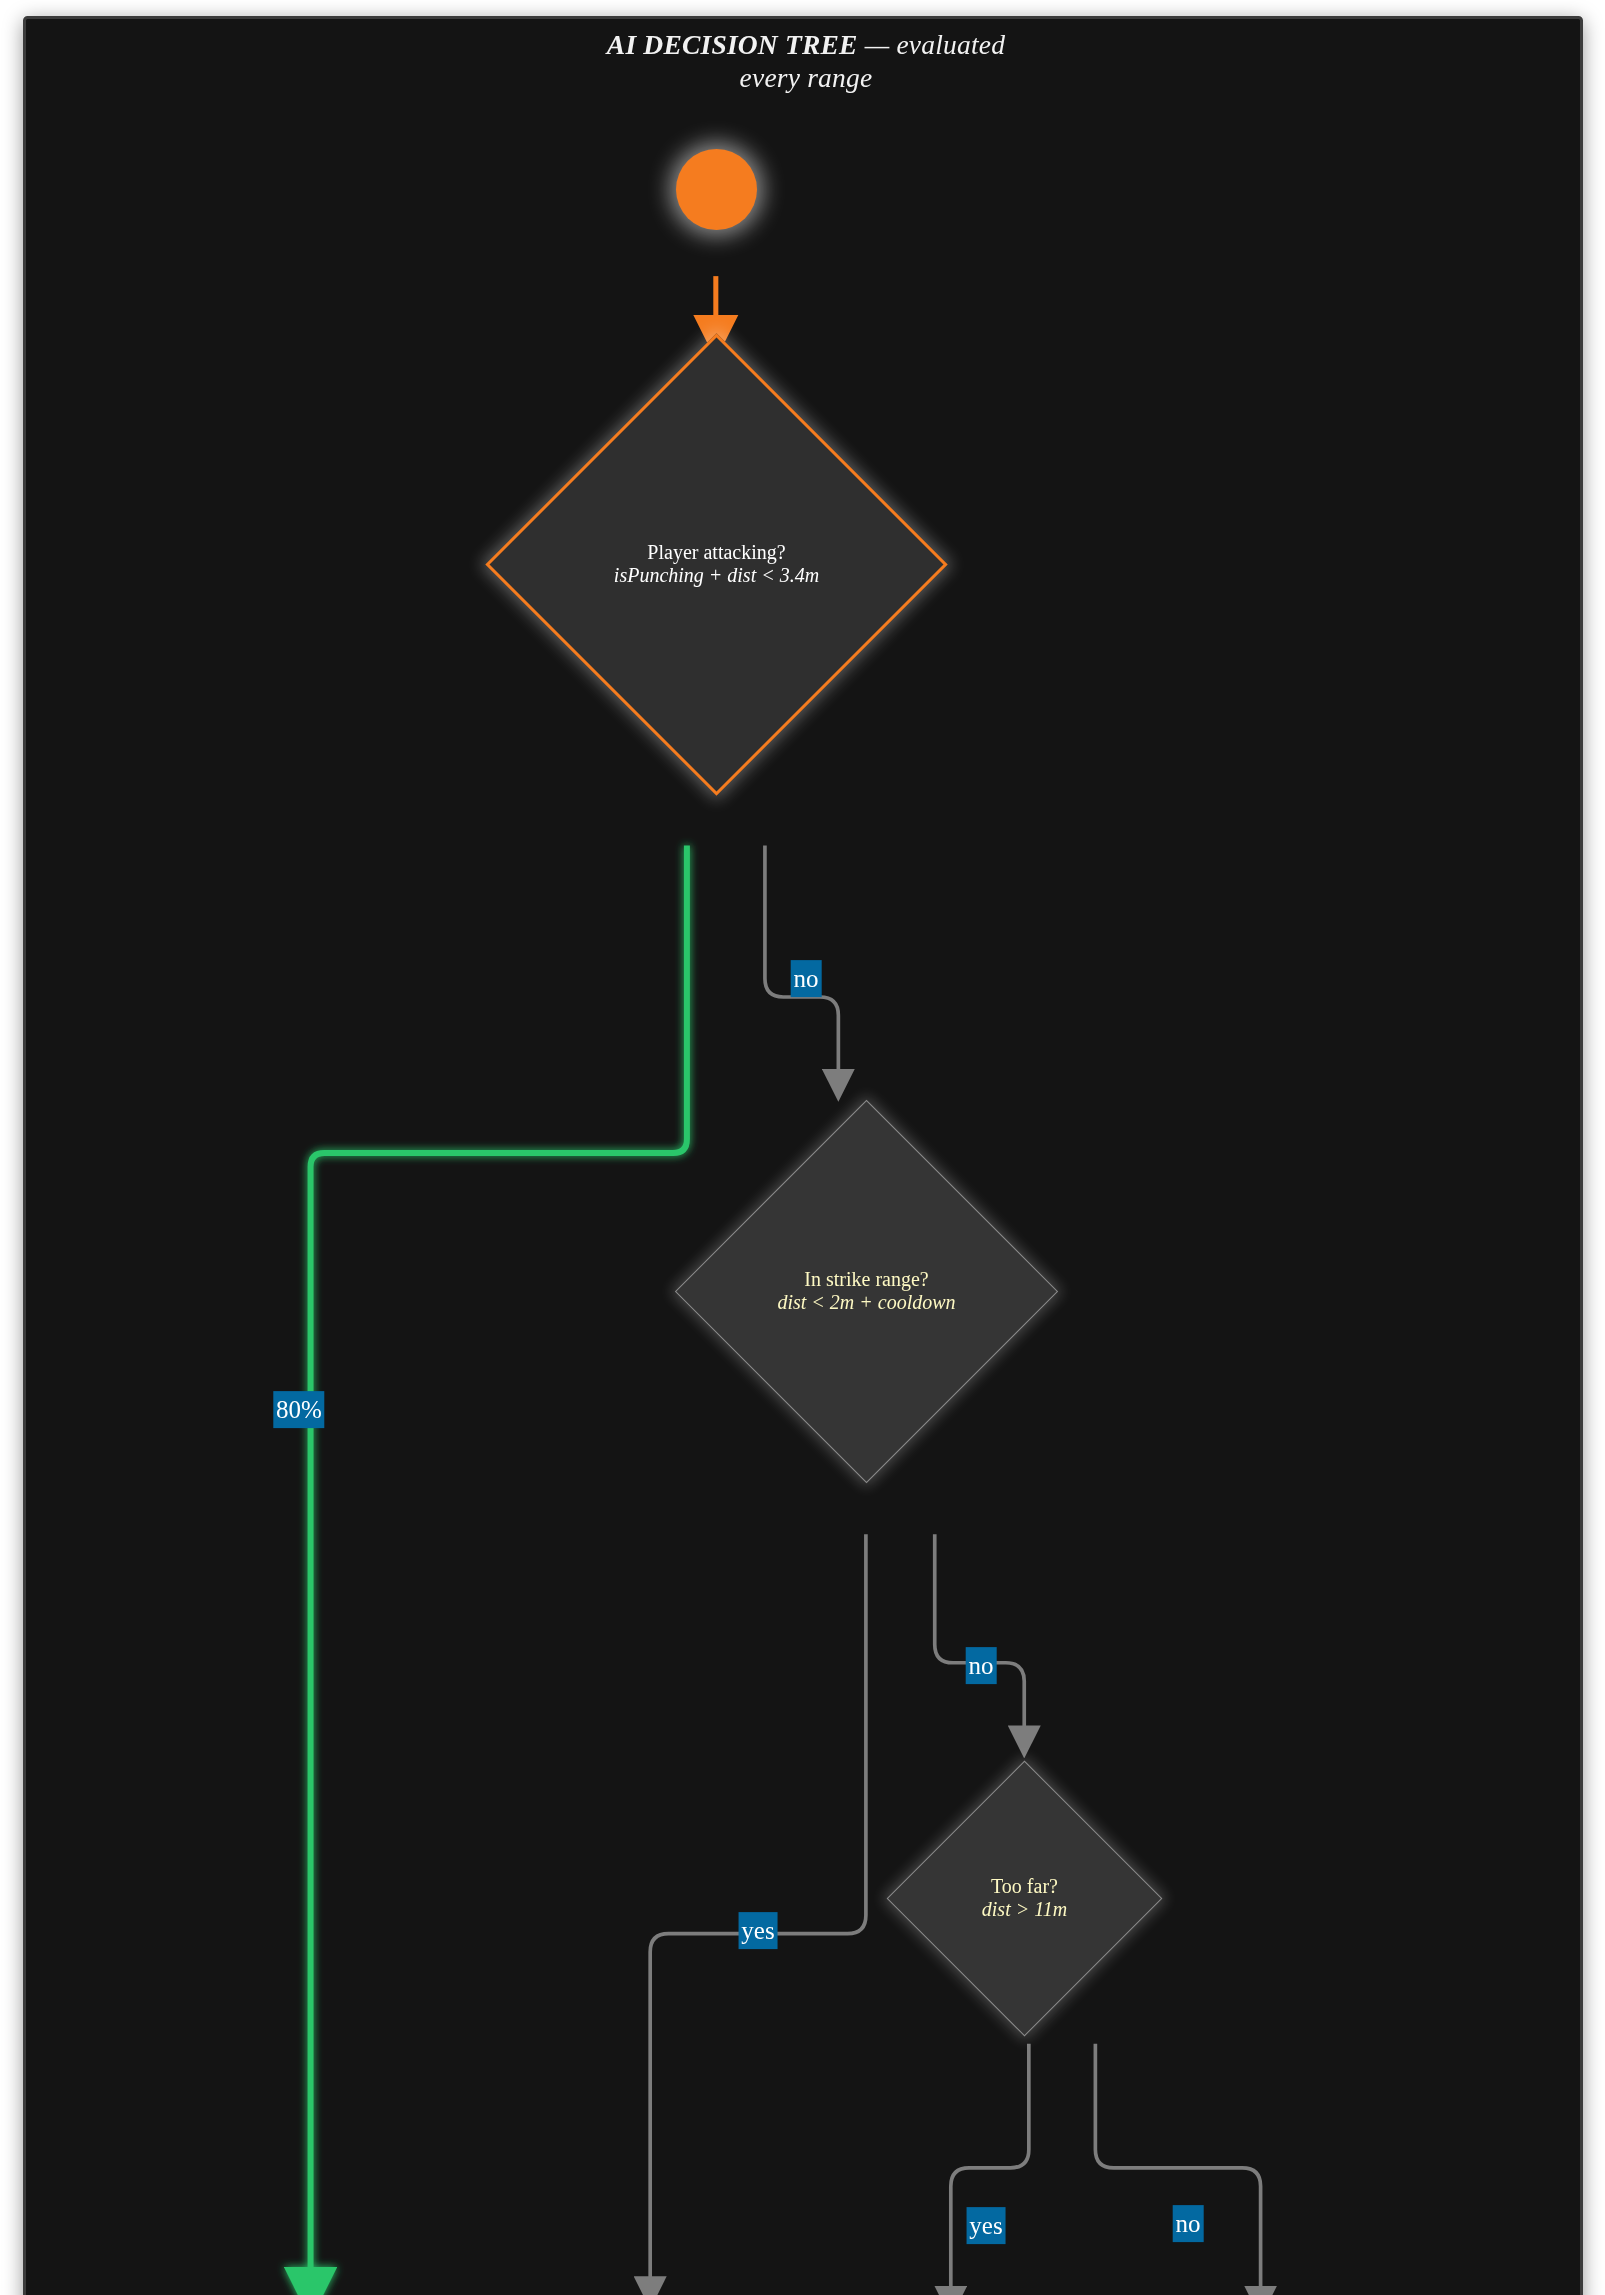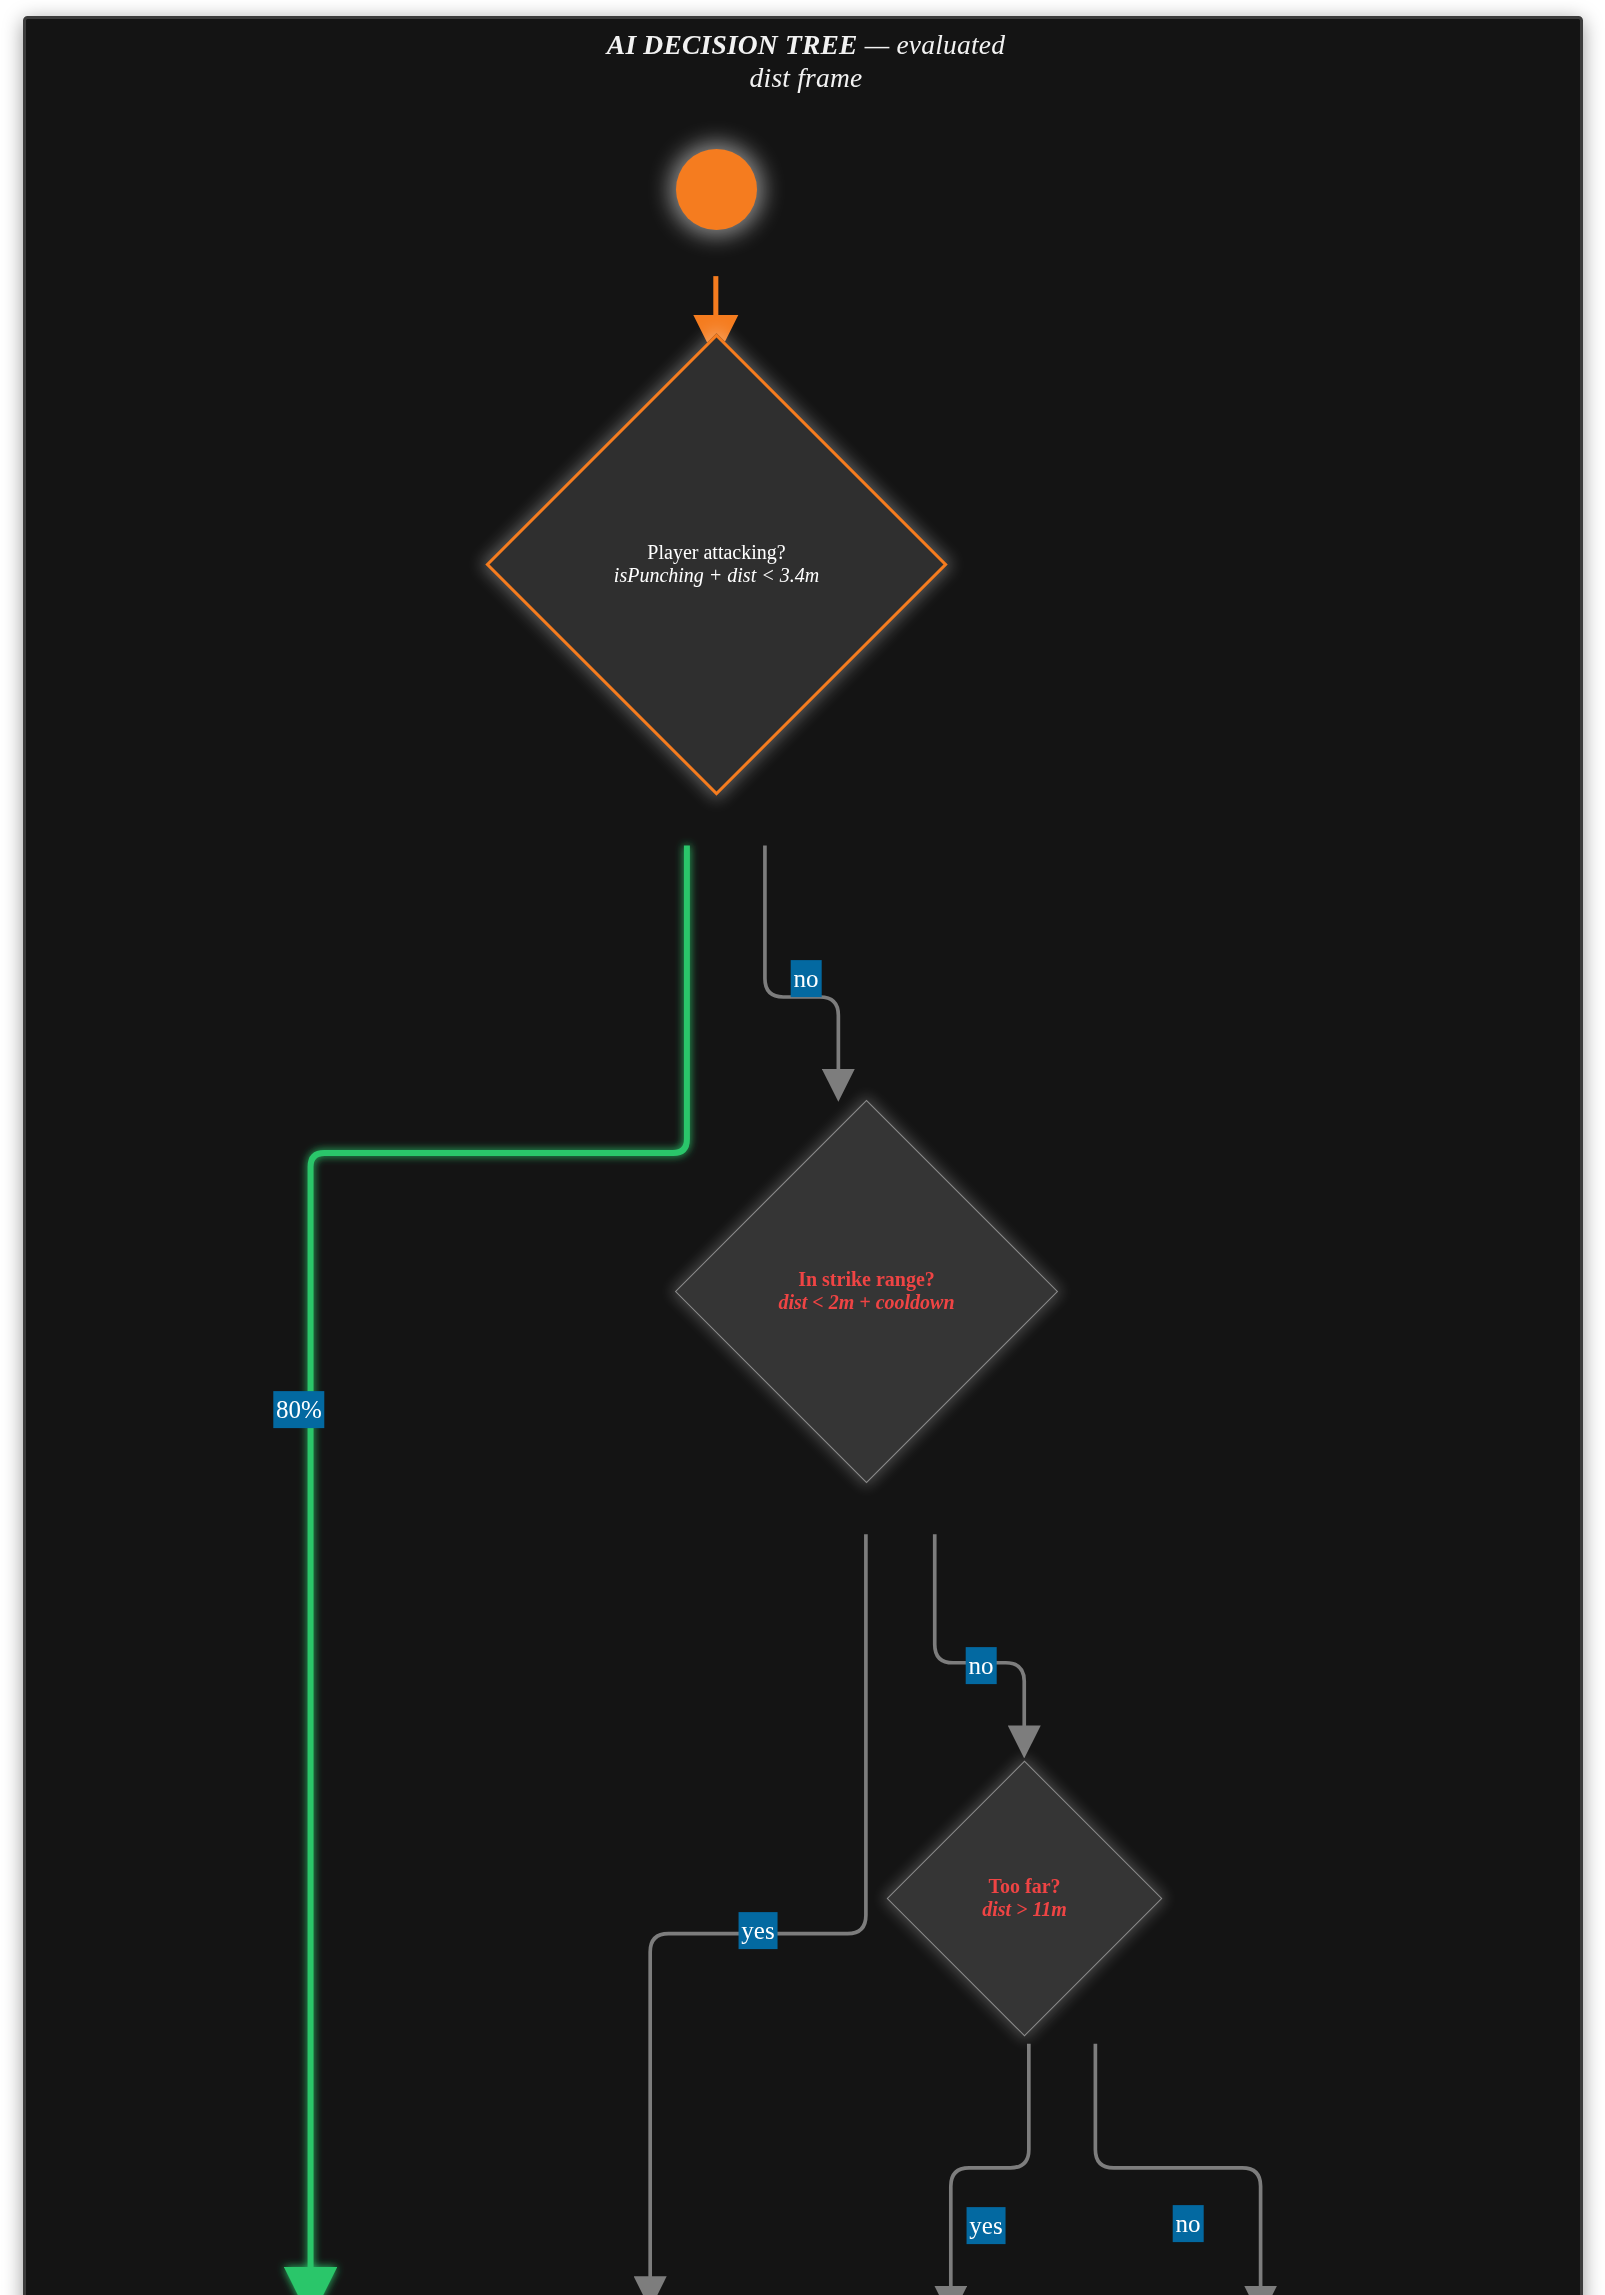--- a/index.html
+++ b/index.html
@@ -101,21 +101,21 @@
     display: flex;
     flex-direction: column;
     align-items: center;
     justify-content: center;
     text-align: center;
     pointer-events: none;
   }
   .dq-main { font-size: 20px; line-height: 1.18; }
   .dq-sub  { font-size: 20px; line-height: 1.18; font-style: italic; }
   .d-orange-text .dq-main, .d-orange-text .dq-sub { color: #ffffff; }
-  .d-grey-text .dq-main,  .d-grey-text .dq-sub  { color: #ef4444; font-weight: bold; }
+  .d-grey-text .dq-main,  .d-grey-text .dq-sub  { color: #fef9c3; }
 
   
   .edge-label {
     position: absolute;
     transform: translate(-50%, -50%);
     background: #0369a1;
     color: #ffffff;
     font-size: 25px;
     line-height: 1.0;
     padding: 6.4px 2.8px;
@@ -124,21 +124,21 @@
 </style>
 </head>
 <body>
 
 <div id="page">
   <div id="canvas">
     <div id="diagram">
 
       <div class="title">
         <b>AI DECISION TREE</b><span class="light"> — </span><span class="light">evaluated</span><br>
-        <span class="light">dist frame</span>
+        <span class="light">every range</span>
       </div>
 
       <svg class="edges" viewBox="0 0 3399 6536" preserveAspectRatio="none">
         <defs>
           <marker id="arw-orange" markerWidth="9" markerHeight="9" refX="4.2" refY="4.5" orient="auto">
             <path d="M0,0 L9,4.5 L0,9 z" fill="#f57c1f"></path>
           </marker>
           <marker id="arw-green" markerWidth="9" markerHeight="9" refX="4.2" refY="4.5" orient="auto">
             <path d="M0,0 L9,4.5 L0,9 z" fill="#2bc66a"></path>
           </marker>

